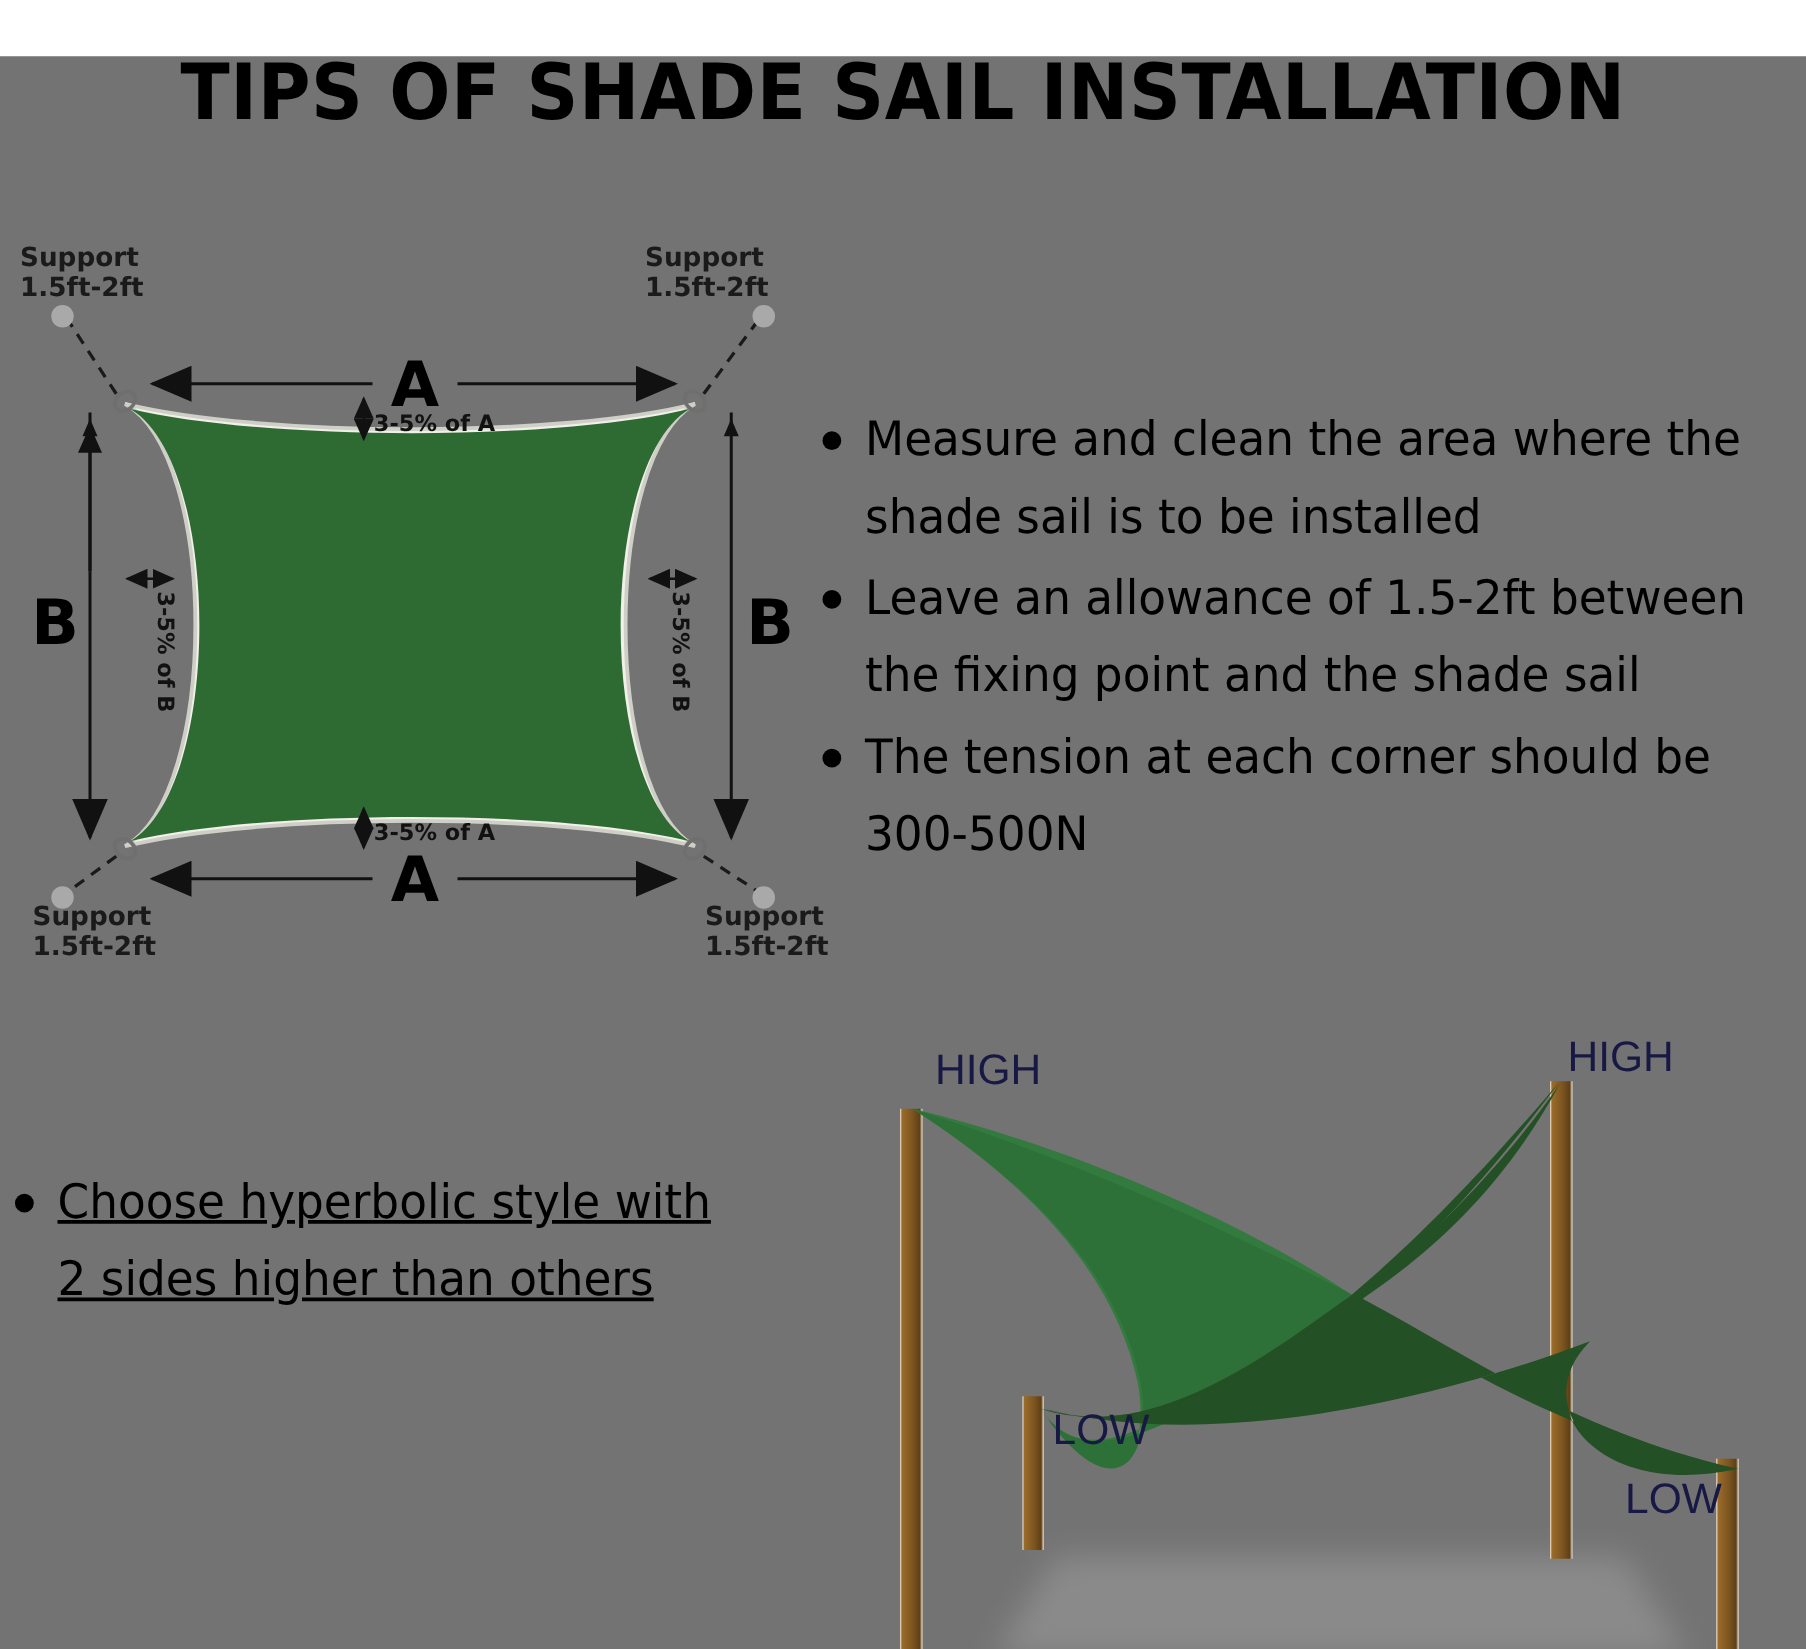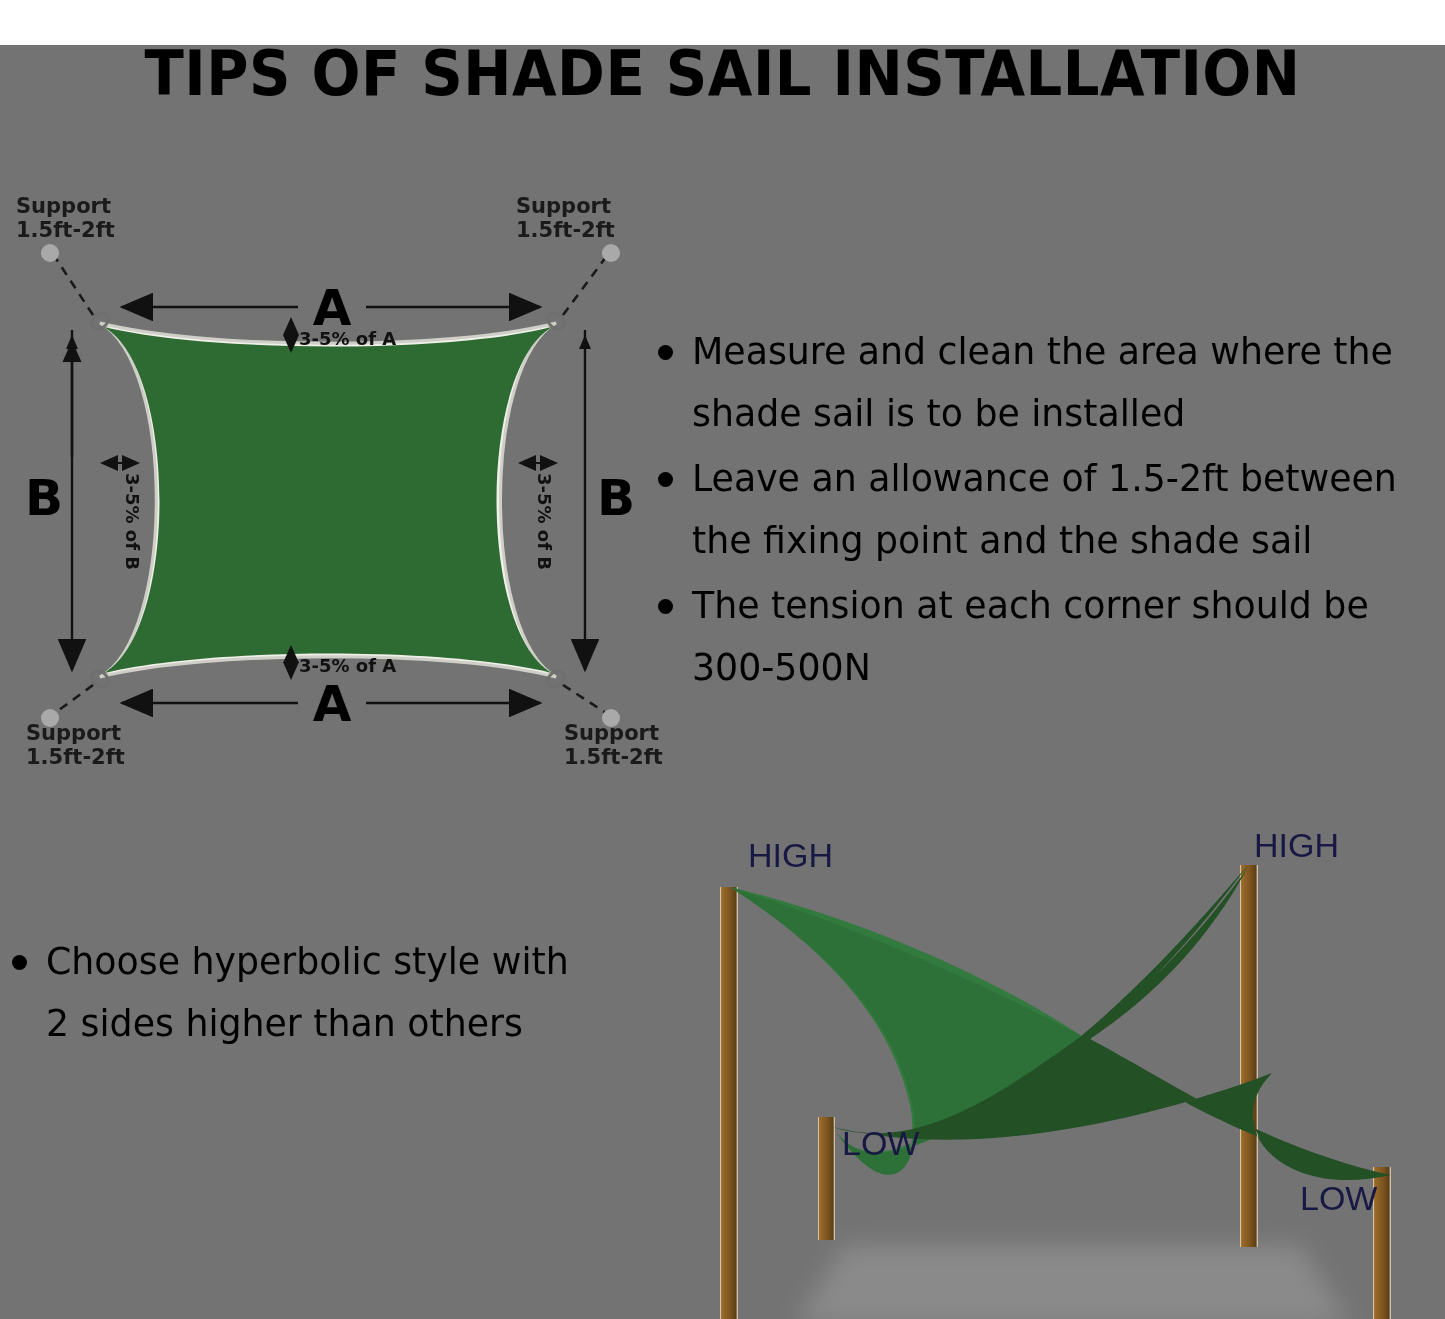--- a/index.html
+++ b/index.html
@@ -73,21 +73,21 @@
   }
   #bullets-top li { margin-bottom: 4px; }
 
   #bullets-bottom {
     left: 2px;
     top: 886px;
     width: 620px;
     font-size: 38px;
     line-height: 1.62;
   }
-  #bullets-bottom li { margin-bottom: 4px; }
+  #bullets-bottom li { margin-bottom: 4px; text-decoration: underline; }
 
   .bullets .txt {
     display: block;
     transform: scaleX(0.955);
     transform-origin: 0 50%;
   }
 
   
   text { font-family: "DejaVu Sans", "Liberation Sans", sans-serif; }
   .lbl-support { font-size: 21px; font-weight: 600; fill: #1a1a1a; }

